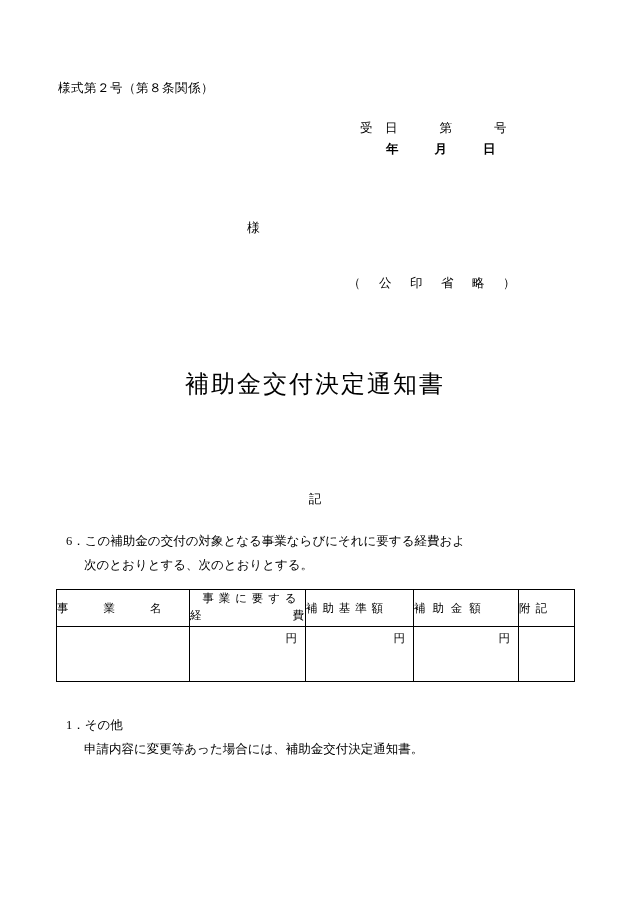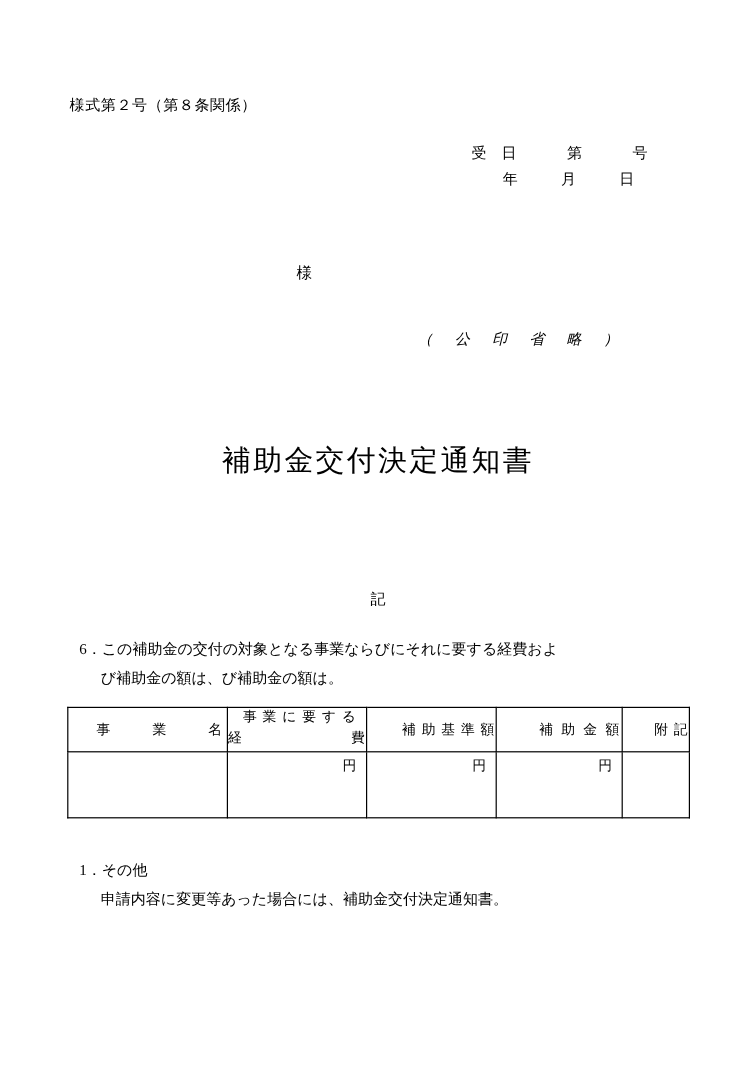--- a/index.html
+++ b/index.html
@@ -36,21 +36,20 @@
   .receipt-block {
     position: absolute;
     left: 360px;
     top: 118px;
     font-size: 12.5px;
     line-height: 21px;
     white-space: nowrap;
   }
   .receipt-line {
     display: block;
-    margin-left: 33px;
   }
   .sp-wide { display: inline-block; width: 42px; }
   .sp-med  { display: inline-block; width: 36px; }
 
   .addressee {
     position: absolute;
     left: 247px;
     top: 219px;
     font-size: 13px;
     white-space: nowrap;
@@ -59,21 +58,20 @@
   .issuer {
     position: absolute;
     left: 348px;
     top: 272px;
     font-size: 12.5px;
     line-height: 23px;
     white-space: nowrap;
   }
   .issuer .seal {
     letter-spacing: 3px;
-    font-style: italic;
   }
 
   .doc-title {
     position: absolute;
     left: 0;
     top: 368px;
     width: 630px;
     text-align: center;
     font-size: 24px;
     letter-spacing: 2px;
@@ -133,21 +131,21 @@
   .th-inner {
     height: 36px;
     display: block;
     position: relative;
   }
   .th-center {
     position: absolute;
     left: 0; right: 0;
     top: 50%;
     transform: translateY(-50%);
-    text-align: right;
+    text-align: left;
     letter-spacing: 4px;
     white-space: nowrap;
     font-family: Liberation Serif, serif;
   }
   .th-two-line {
     padding: 4px 5px 0 5px;
     line-height: 17px;
     letter-spacing: 1px;
   }
   .th-two-line .ln2 {
@@ -179,39 +177,39 @@
 <body>
 
 <div class="page">
 
   <div class="form-no">様式第２号（第８条関係）</div>
 
   <div class="receipt-block">
     <span class="receipt-line">
       <span>受　日</span><span class="sp-wide"></span><span>第</span><span class="sp-wide"></span><span>号</span>
     </span>
-    <span class="receipt-line" style="padding-left:26px;">
+    <span class="receipt-line" style="padding-left:26px;font-weight:bold;">
       <span>年</span><span class="sp-med"></span><span>月</span><span class="sp-med"></span><span>日</span>
     </span>
   </div>
 
   <div class="addressee">様</div>
 
   <div class="issuer">
     <div class="seal">（　公　印　省　略　）</div>
   </div>
 
   <div class="doc-title">補助金交付決定通知書</div>
 
 
   <div class="ki">記</div>
 
   <div class="item1">
     <span>6．この補助金の交付の対象となる事業ならびにそれに要する経費およ</span>
-    <span class="l2">び補助金の額は、び補助金の額は。</span>
+    <span class="l2">次のとおりとする、次のとおりとする。</span>
   </div>
 
   <table class="grant-table">
     <colgroup>
       <col style="width:133px">
       <col style="width:116px">
       <col style="width:108px">
       <col style="width:105px">
       <col style="width:56px">
     </colgroup>

